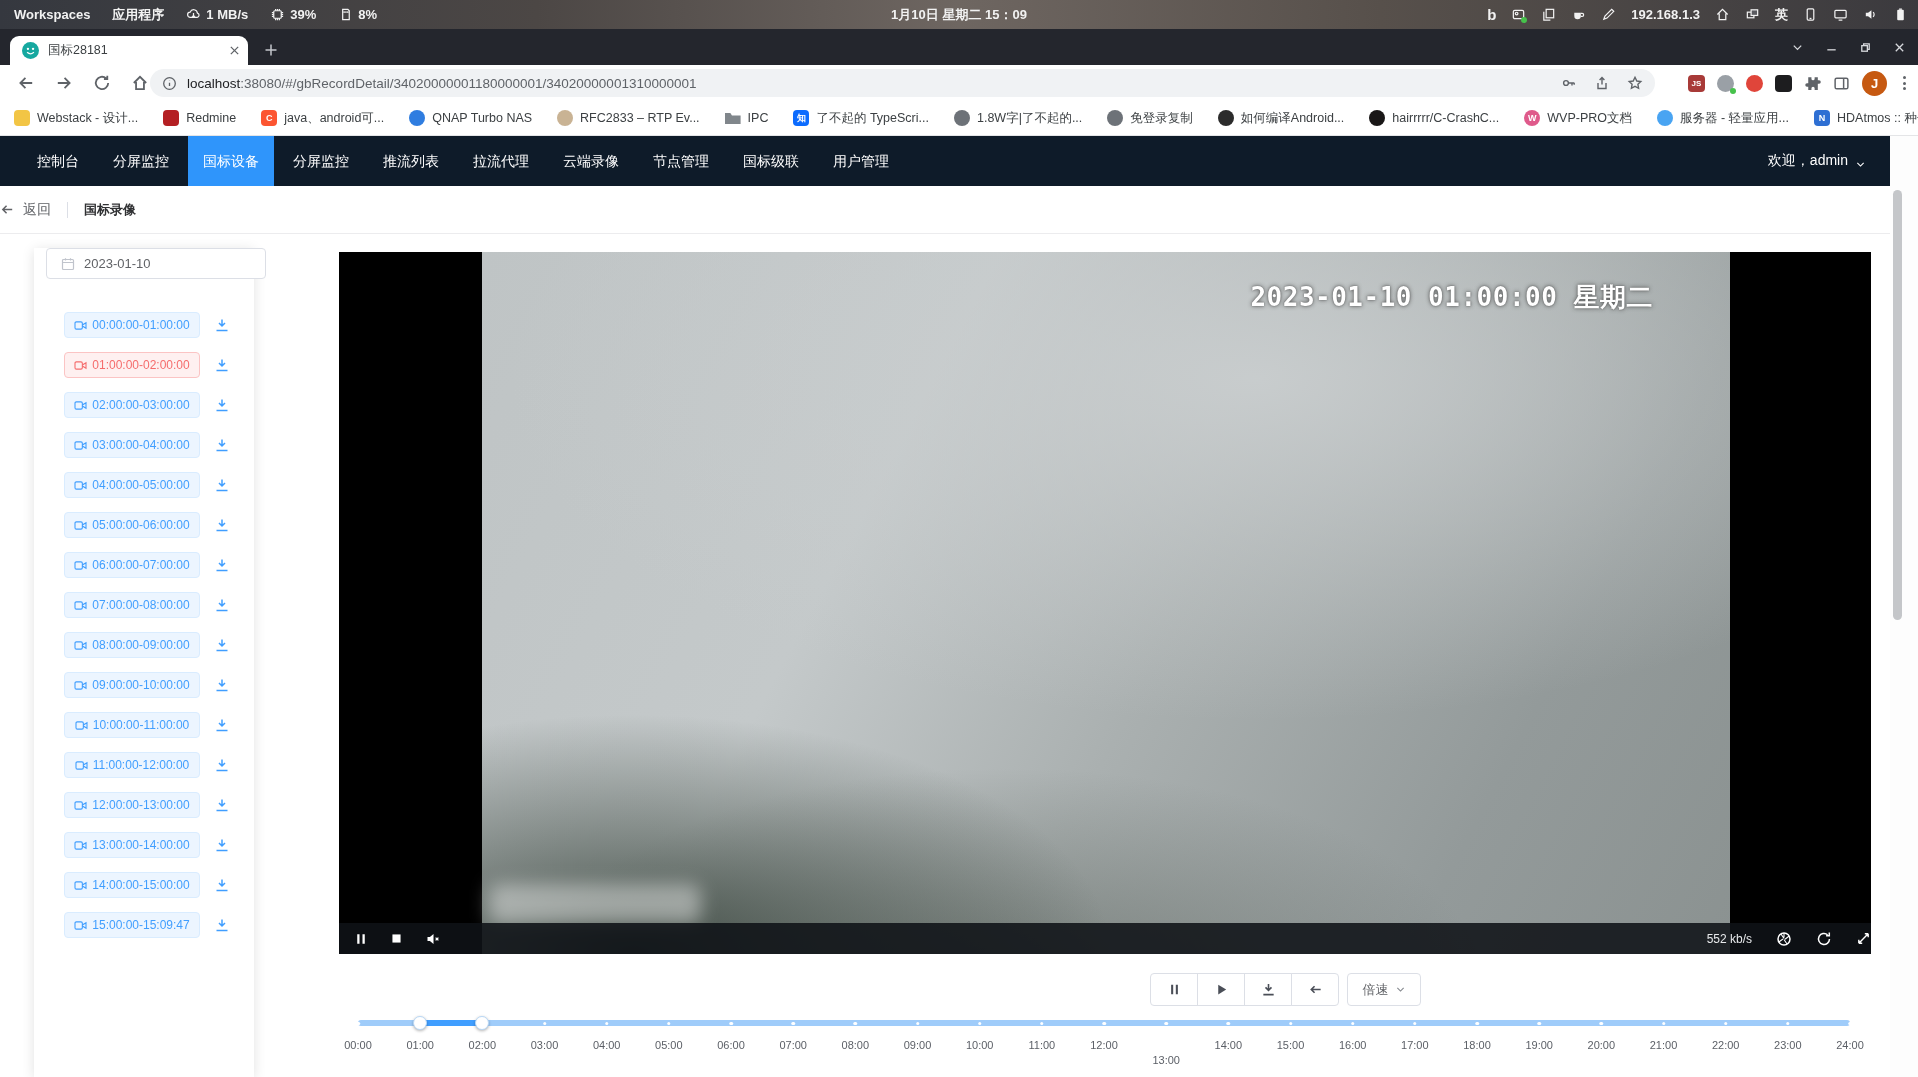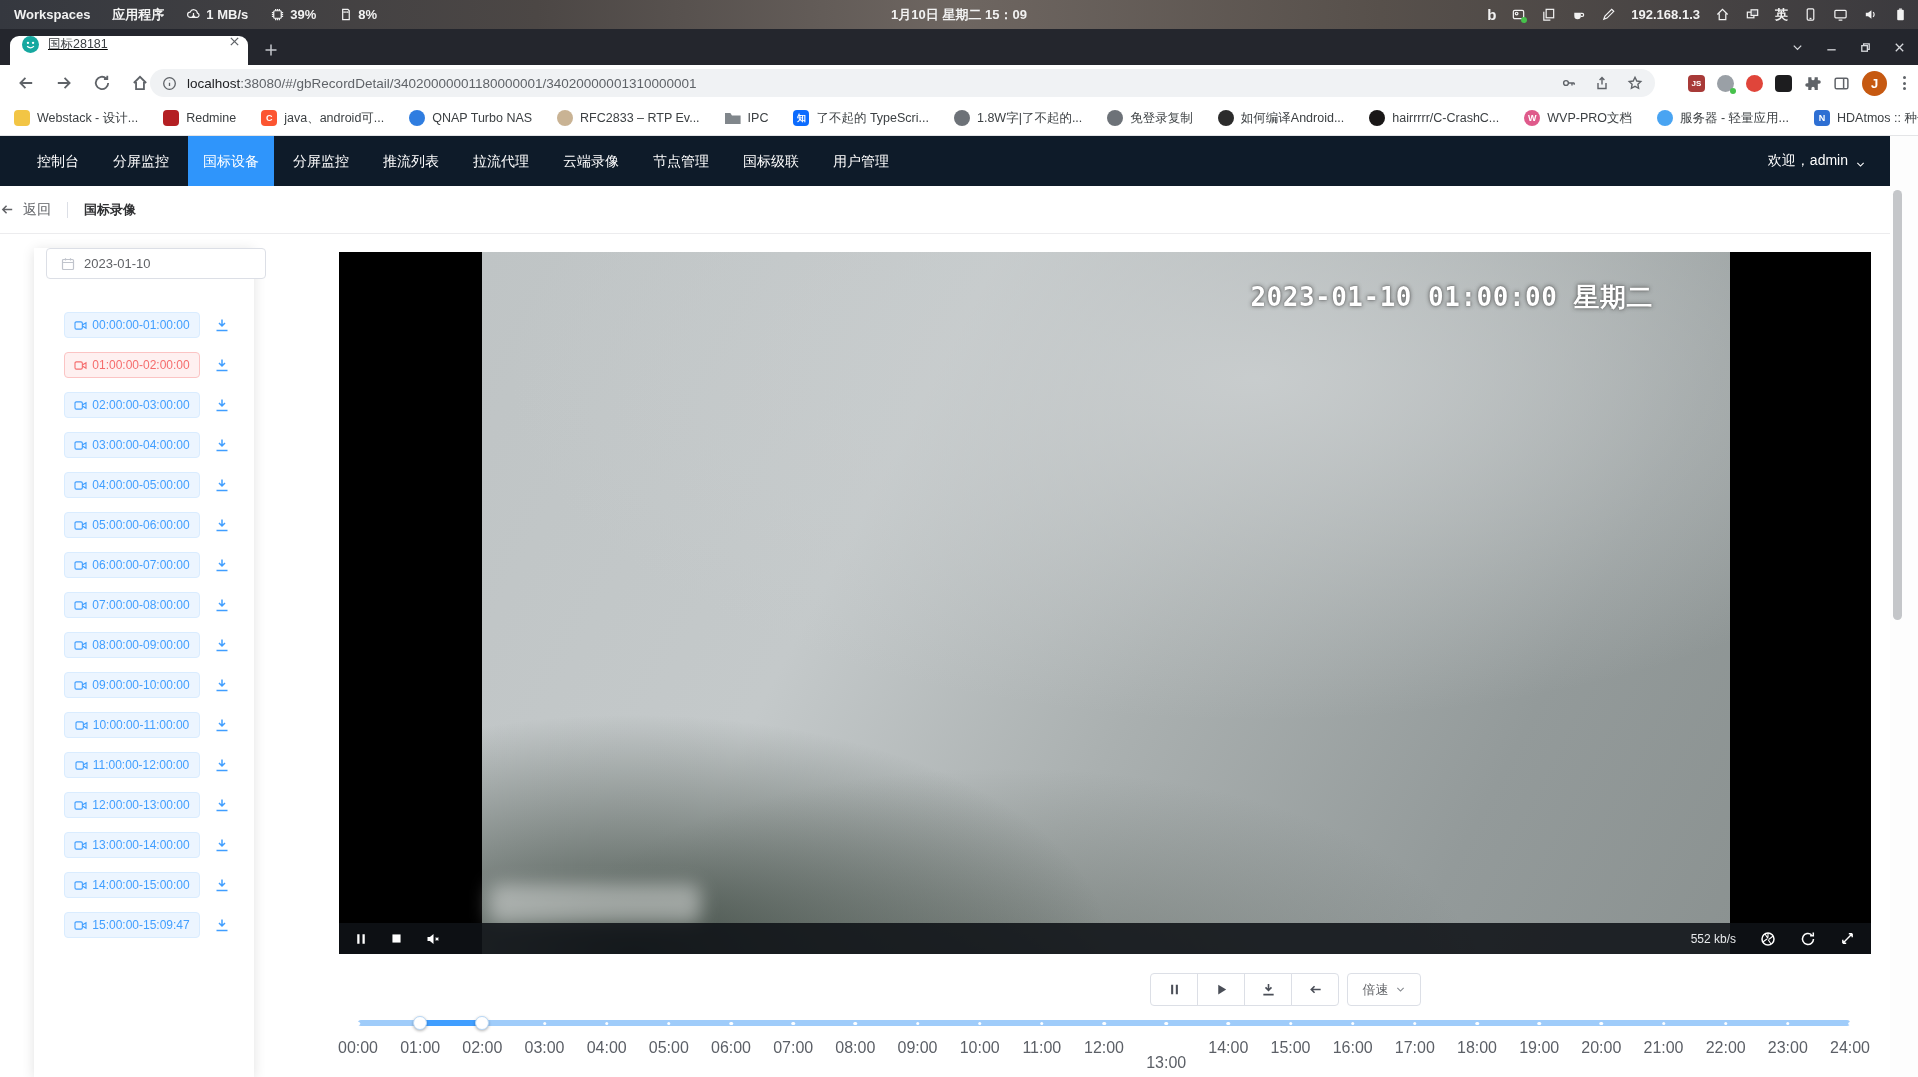--- a/index.html
+++ b/index.html
@@ -19,21 +19,21 @@
   .osbar-stat{display:flex;align-items:center;gap:5px;}
   .osbar-center{position:absolute;left:50%;transform:translateX(-50%);}
   .osbar-right{margin-left:auto;display:flex;align-items:center;gap:15px;padding-right:10px;font-weight:700;}
   .osbar svg{stroke:#f2f2f2;fill:none;stroke-width:1.3;}
   .shot-ico{position:relative;}
   .shot-dot{position:absolute;right:-1px;bottom:-1px;width:6px;height:6px;border-radius:50%;background:#46c24b;}
 
   
   .tabstrip{position:absolute;left:0;top:29px;width:1918px;height:36px;background:var(--tab_strip_bg,#24262d);}
   .tab{position:absolute;left:10px;top:7px;width:238px;height:29px;background:#fff;border-radius:9px 9px 0 0;
-    display:flex;align-items:flex-start;padding:0 8px 0 12px;text-decoration:underline;}
+    display:flex;align-items:center;padding:0 8px 0 12px;}
   .tab-title{font-size:12.5px;color:#3c4043;margin-left:9px;flex:1;white-space:nowrap;overflow:hidden;}
   .tab-close{color:#5f6368;}
   .newtab{position:absolute;left:258px;top:8px;width:26px;height:26px;display:flex;align-items:center;justify-content:center;color:#c3c6cb;}
   .winbtns{position:absolute;right:12px;top:0;height:36px;display:flex;align-items:center;gap:21px;color:#d7d9dd;}
   .winbtns svg{stroke:#d7d9dd;fill:none;stroke-width:1.4;}
 
   
   .toolbar{position:absolute;left:0;top:65px;width:1918px;height:36px;background:#fff;display:flex;align-items:center;}
   .navbtns{display:flex;align-items:center;gap:14px;padding-left:14px;}
   .tb-btn{width:24px;height:24px;display:flex;align-items:center;justify-content:center;}
@@ -105,21 +105,21 @@
       radial-gradient(55% 45% at 42% 105%, rgba(104,112,107,.75), rgba(104,112,107,0) 70%),
       radial-gradient(80% 65% at 62% 18%, rgba(203,207,208,.9), rgba(203,207,208,0) 75%),
       linear-gradient(118deg,#bfc4c5 0%,#c4c9ca 32%,#aab0b0 55%,#939a9a 80%,#8b9291 100%);}
   .osd{position:absolute;top:28px;right:218px;font-family:"DejaVu Sans Mono", monospace;font-weight:700;
     font-size:26px;color:#fff;letter-spacing:.5px;text-shadow:0 0 4px rgba(70,70,70,.9),0 0 1px rgba(0,0,0,.6);}
   .wm{position:absolute;left:150px;top:632px;width:212px;height:40px;border-radius:10px;
     background:rgba(255,255,255,.42);filter:blur(9px);}
   .vbar{position:absolute;left:0;bottom:0;width:1532px;height:31px;background:rgba(15,18,23,.88);
     display:flex;align-items:center;color:#fff;z-index:3;}
   .vbar-left{display:flex;align-items:center;gap:22px;padding-left:15px;}
-  .vbar-right{margin-left:auto;display:flex;align-items:center;gap:24px;padding-right:16px;}
+  .vbar-right{margin-left:auto;display:flex;align-items:center;gap:24px;}
   .vbar svg{stroke:#fff;fill:none;stroke-width:1.5;}
   .bitrate{font-size:12px;color:#e8eaec;font-weight:400;}
   .vctl{cursor:pointer;display:flex;align-items:center;}
 
   
   .ctl-row{position:absolute;left:0;top:973px;width:1890px;height:33px;}
   .timebox{position:absolute;left:795px;top:0;width:350px;height:33px;border:1px solid #dcdfe6;border-radius:4px;
     background:#fff;display:flex;align-items:center;color:#606266;font-size:13px;}
   .timebox .tb-ico{padding:0 4px 0 12px;display:flex;}
   .timebox svg{stroke:#c0c4cc;fill:none;stroke-width:1.2;}
@@ -136,21 +136,21 @@
     justify-content:center;gap:6px;cursor:pointer;}
   .speed-btn svg{stroke:#83878d;fill:none;stroke-width:1.4;}
 
   
   .timeline{position:absolute;left:358px;top:1016px;width:1492px;height:48px;}
   .tl-track{position:absolute;left:0;top:4px;width:1492px;height:6px;background:#9fccfa;border-radius:3px;}
   .tl-bar{position:absolute;top:4px;height:6px;background:var(--accent,#409eff);border-radius:3px;}
   .tl-dot{position:absolute;top:5.5px;width:3.5px;height:3.5px;border-radius:50%;background:#fff;transform:translateX(-50%);}
   .tl-handle{position:absolute;top:0;width:14px;height:14px;border-radius:50%;background:#fff;
     border:1px solid #b9d8f6;box-shadow:0 1px 3px rgba(0,0,0,.3);transform:translateX(-50%);cursor:pointer;}
-  .tl-label{position:absolute;top:23px;transform:translateX(-50%);font-size:16px;color:#5b5f66;white-space:nowrap;}
+  .tl-label{position:absolute;top:23px;transform:translateX(-50%);font-size:11px;color:#5b5f66;white-space:nowrap;}
 
   
   .scrollbar{position:absolute;left:1890px;top:136px;width:28px;height:941px;background:#fdfdfd;}
   .scroll-thumb{position:absolute;left:3px;top:54px;width:9px;height:430px;background:#c4c6c9;border-radius:5px;}
 </style>
 </head>
 <body>
 
 <div class="osbar">
   <div class="osbar-left">

